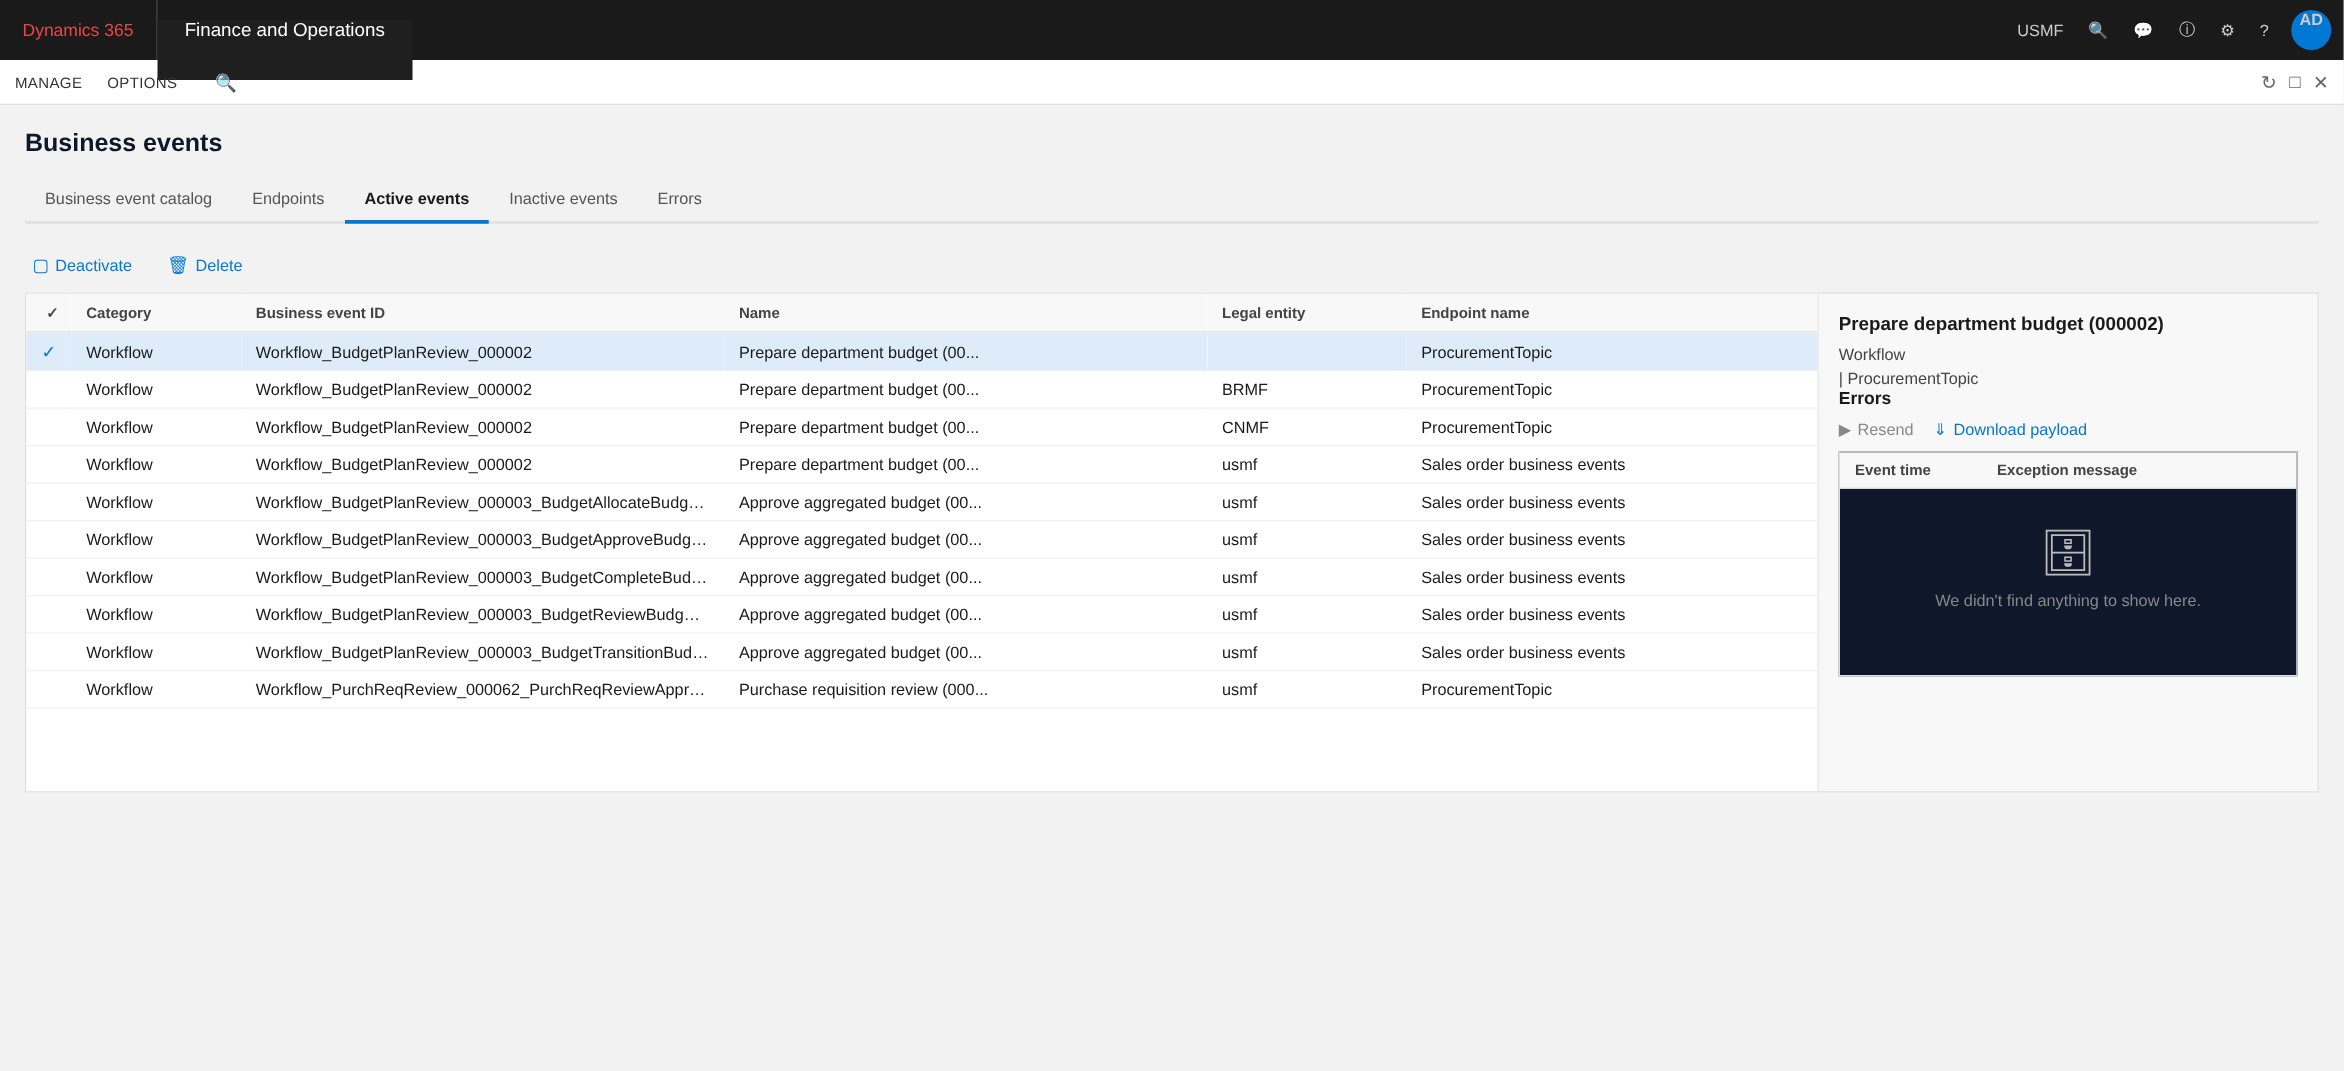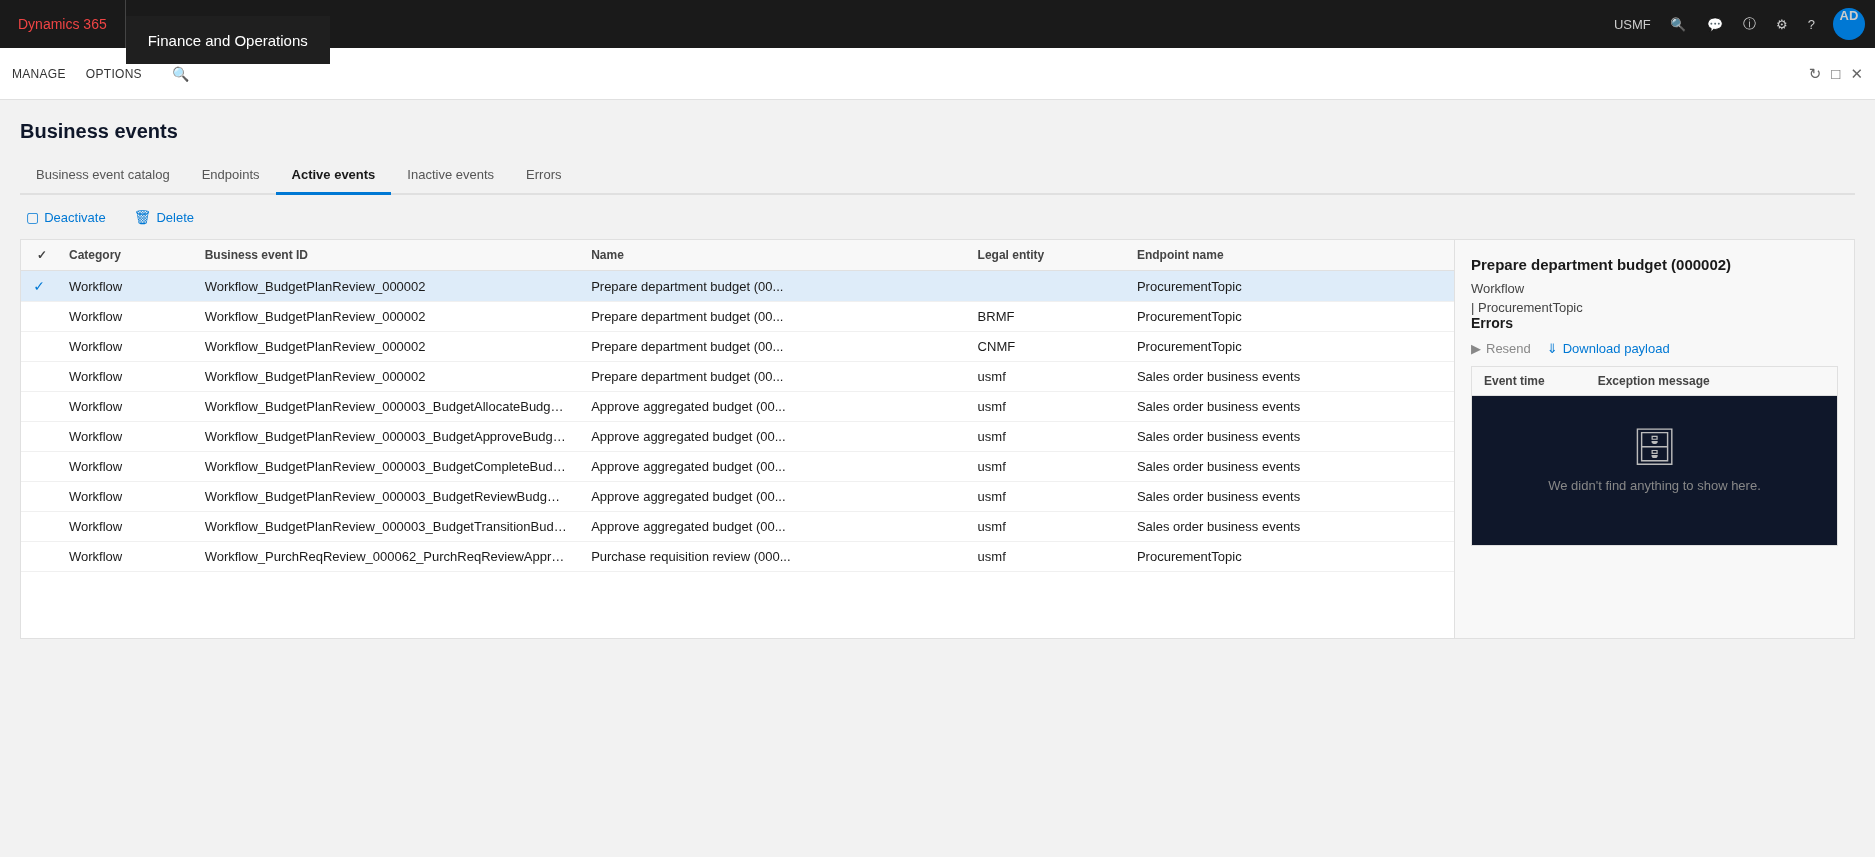--- a/index.html
+++ b/index.html
@@ -30,21 +30,21 @@
       border-right: 1px solid #444;
     }
     .top-nav-fo {
       background: #1f1f1f;
       padding: 0 22px;
       font-size: 15px;
       font-weight: 400;
       color: #fff;
       height: 100%;
       display: flex;
-      align-items: center;
+      align-items: flex-start;
       margin-top: 32px;
     }
     .top-nav-right {
       margin-left: auto;
       display: flex;
       align-items: center;
       gap: 4px;
       padding-right: 10px;
     }
     .top-nav-right span {
@@ -69,21 +69,21 @@
       justify-content: center;
       font-weight: 600;
       font-size: 13px;
       margin-left: 6px;
     }
 
     
     .second-nav {
       background: #fff;
       border-bottom: 1px solid #e0e0e0;
-      height: 52px;
+      height: 36px;
       display: flex;
       align-items: center;
       padding: 0 12px;
       gap: 20px;
     }
     .second-nav-item {
       font-size: 12px;
       color: #333;
       cursor: pointer;
       text-transform: uppercase;
@@ -119,21 +119,21 @@
       font-weight: 600;
       color: #0f172a;
       margin-bottom: 16px;
     }
 
     
     .tabs {
       display: flex;
       gap: 0;
       border-bottom: 2px solid #e0e0e0;
-      margin-bottom: 0;
+      margin-bottom: 11px;
     }
     .tab {
       padding: 8px 16px 10px 16px;
       font-size: 13px;
       cursor: pointer;
       color: #555;
       border-bottom: 3px solid transparent;
       margin-bottom: -2px;
     }
     .tab.active {

